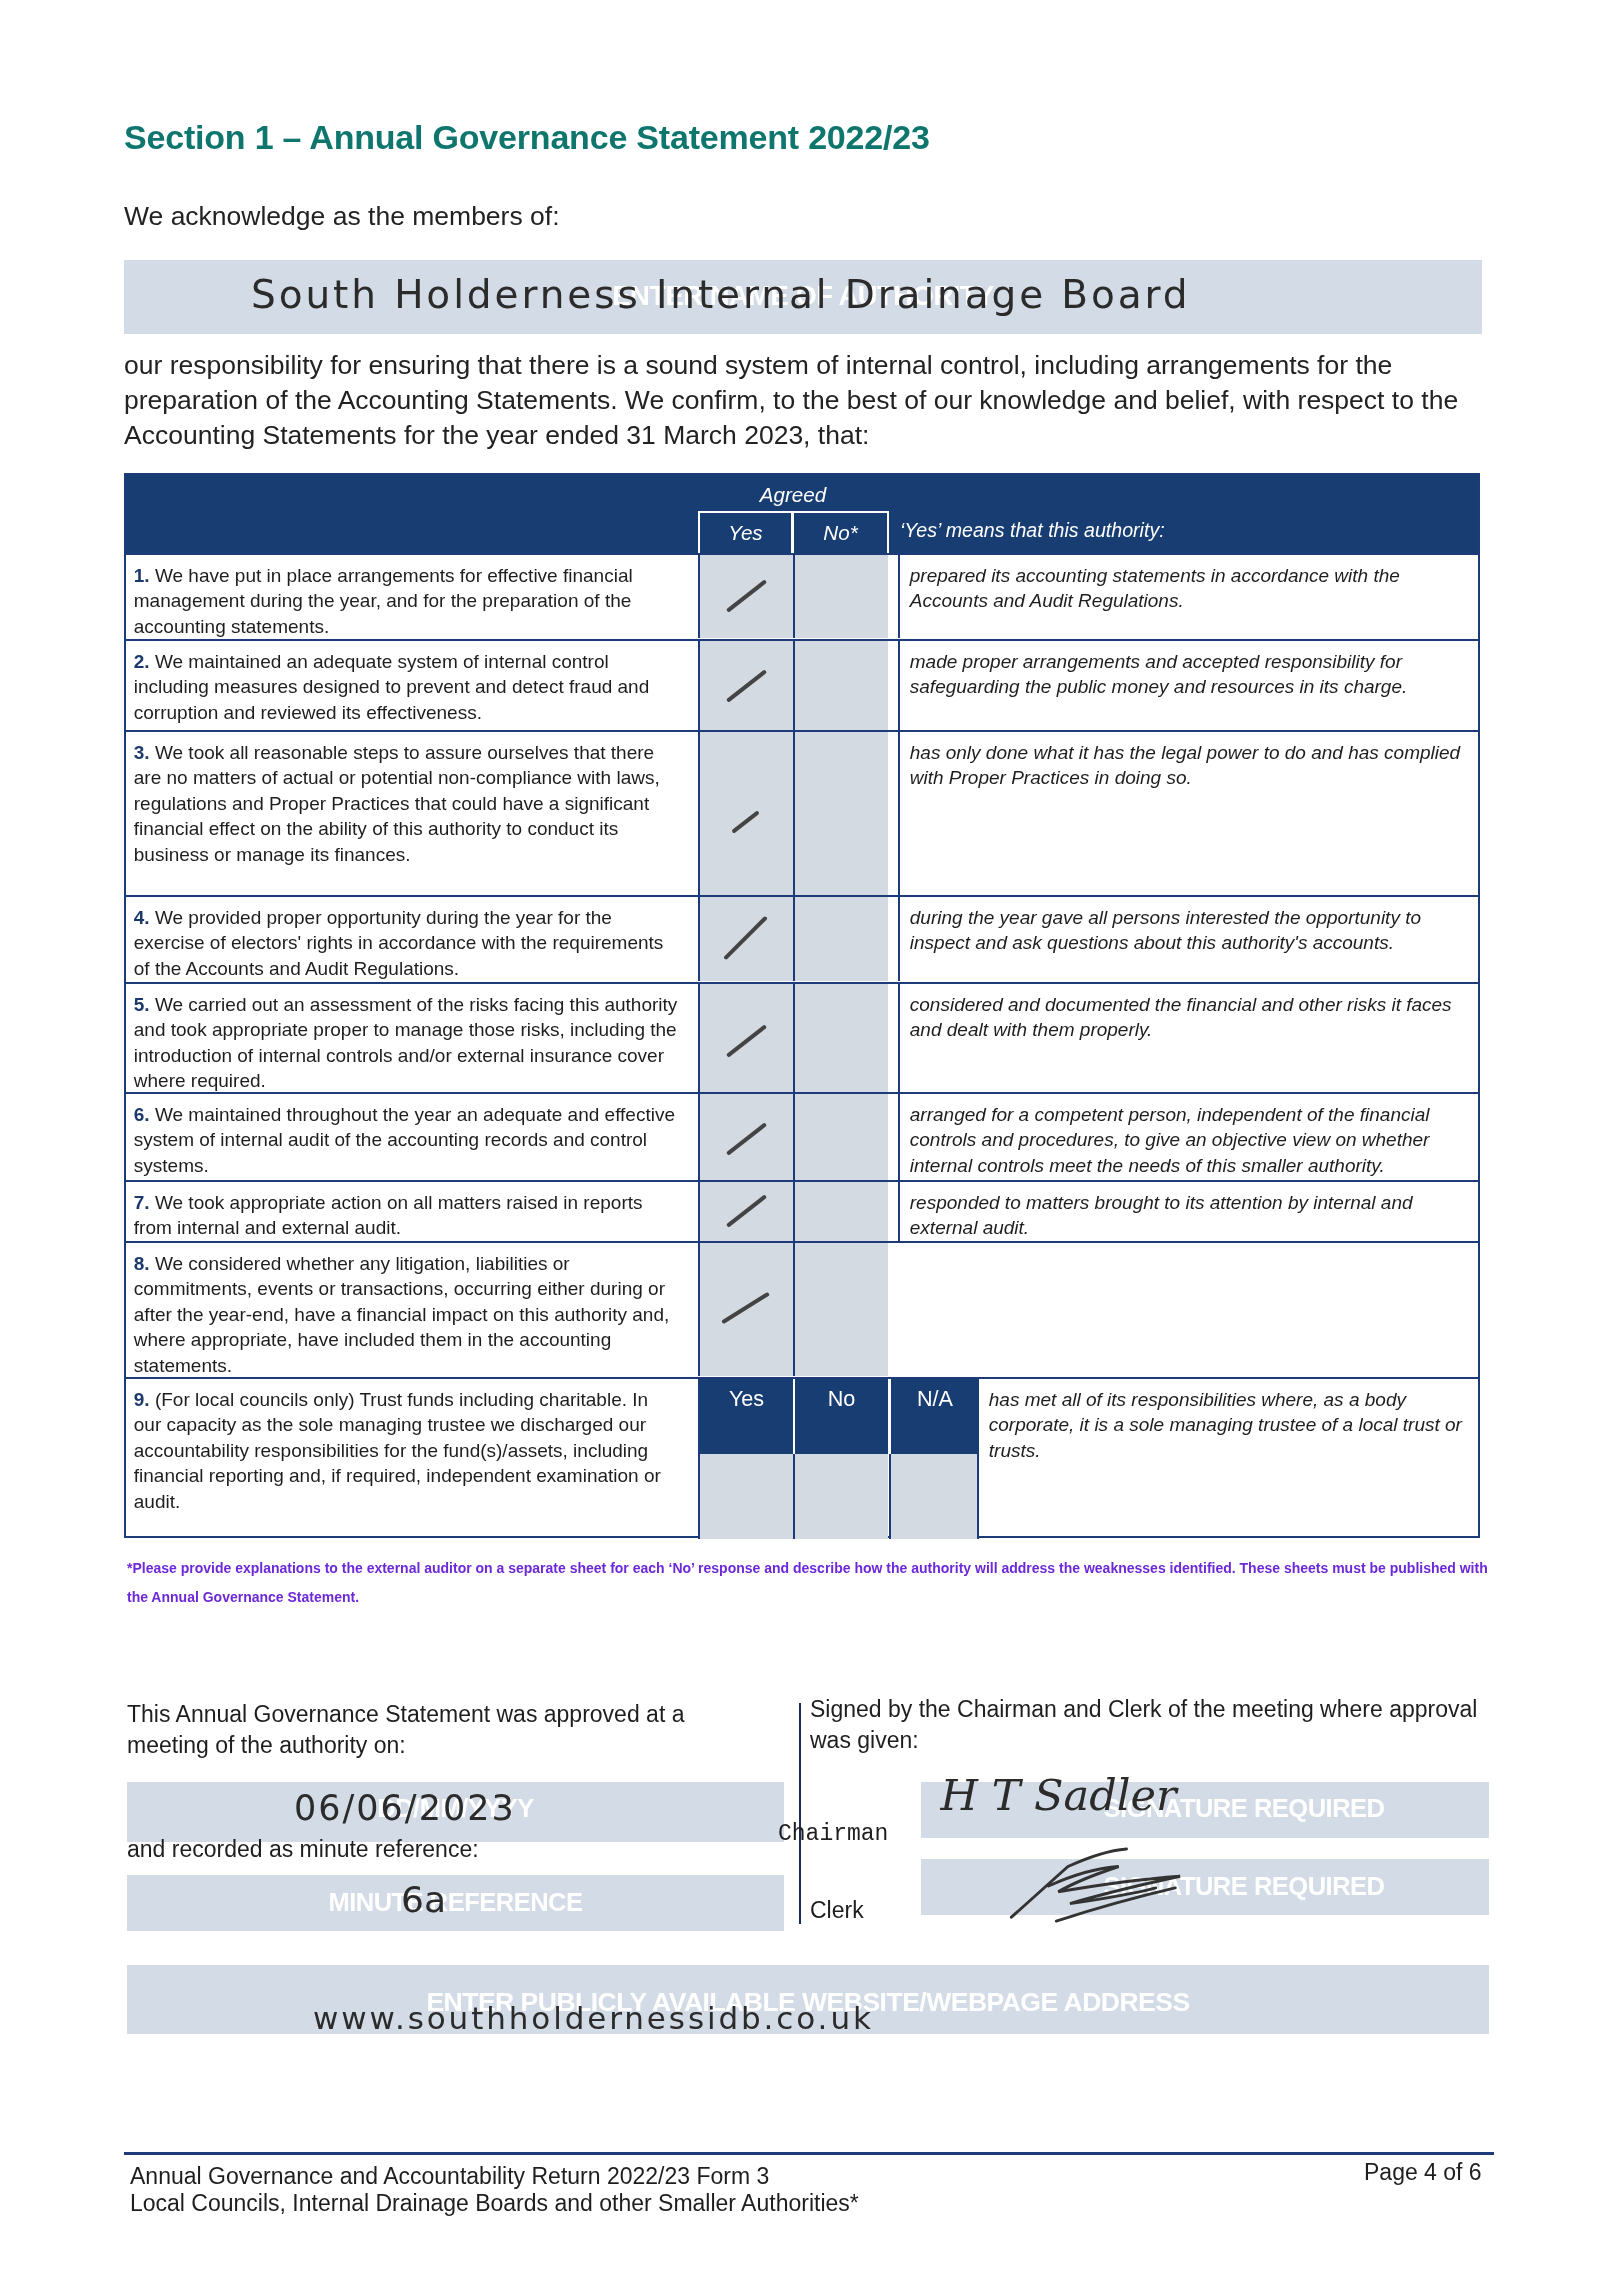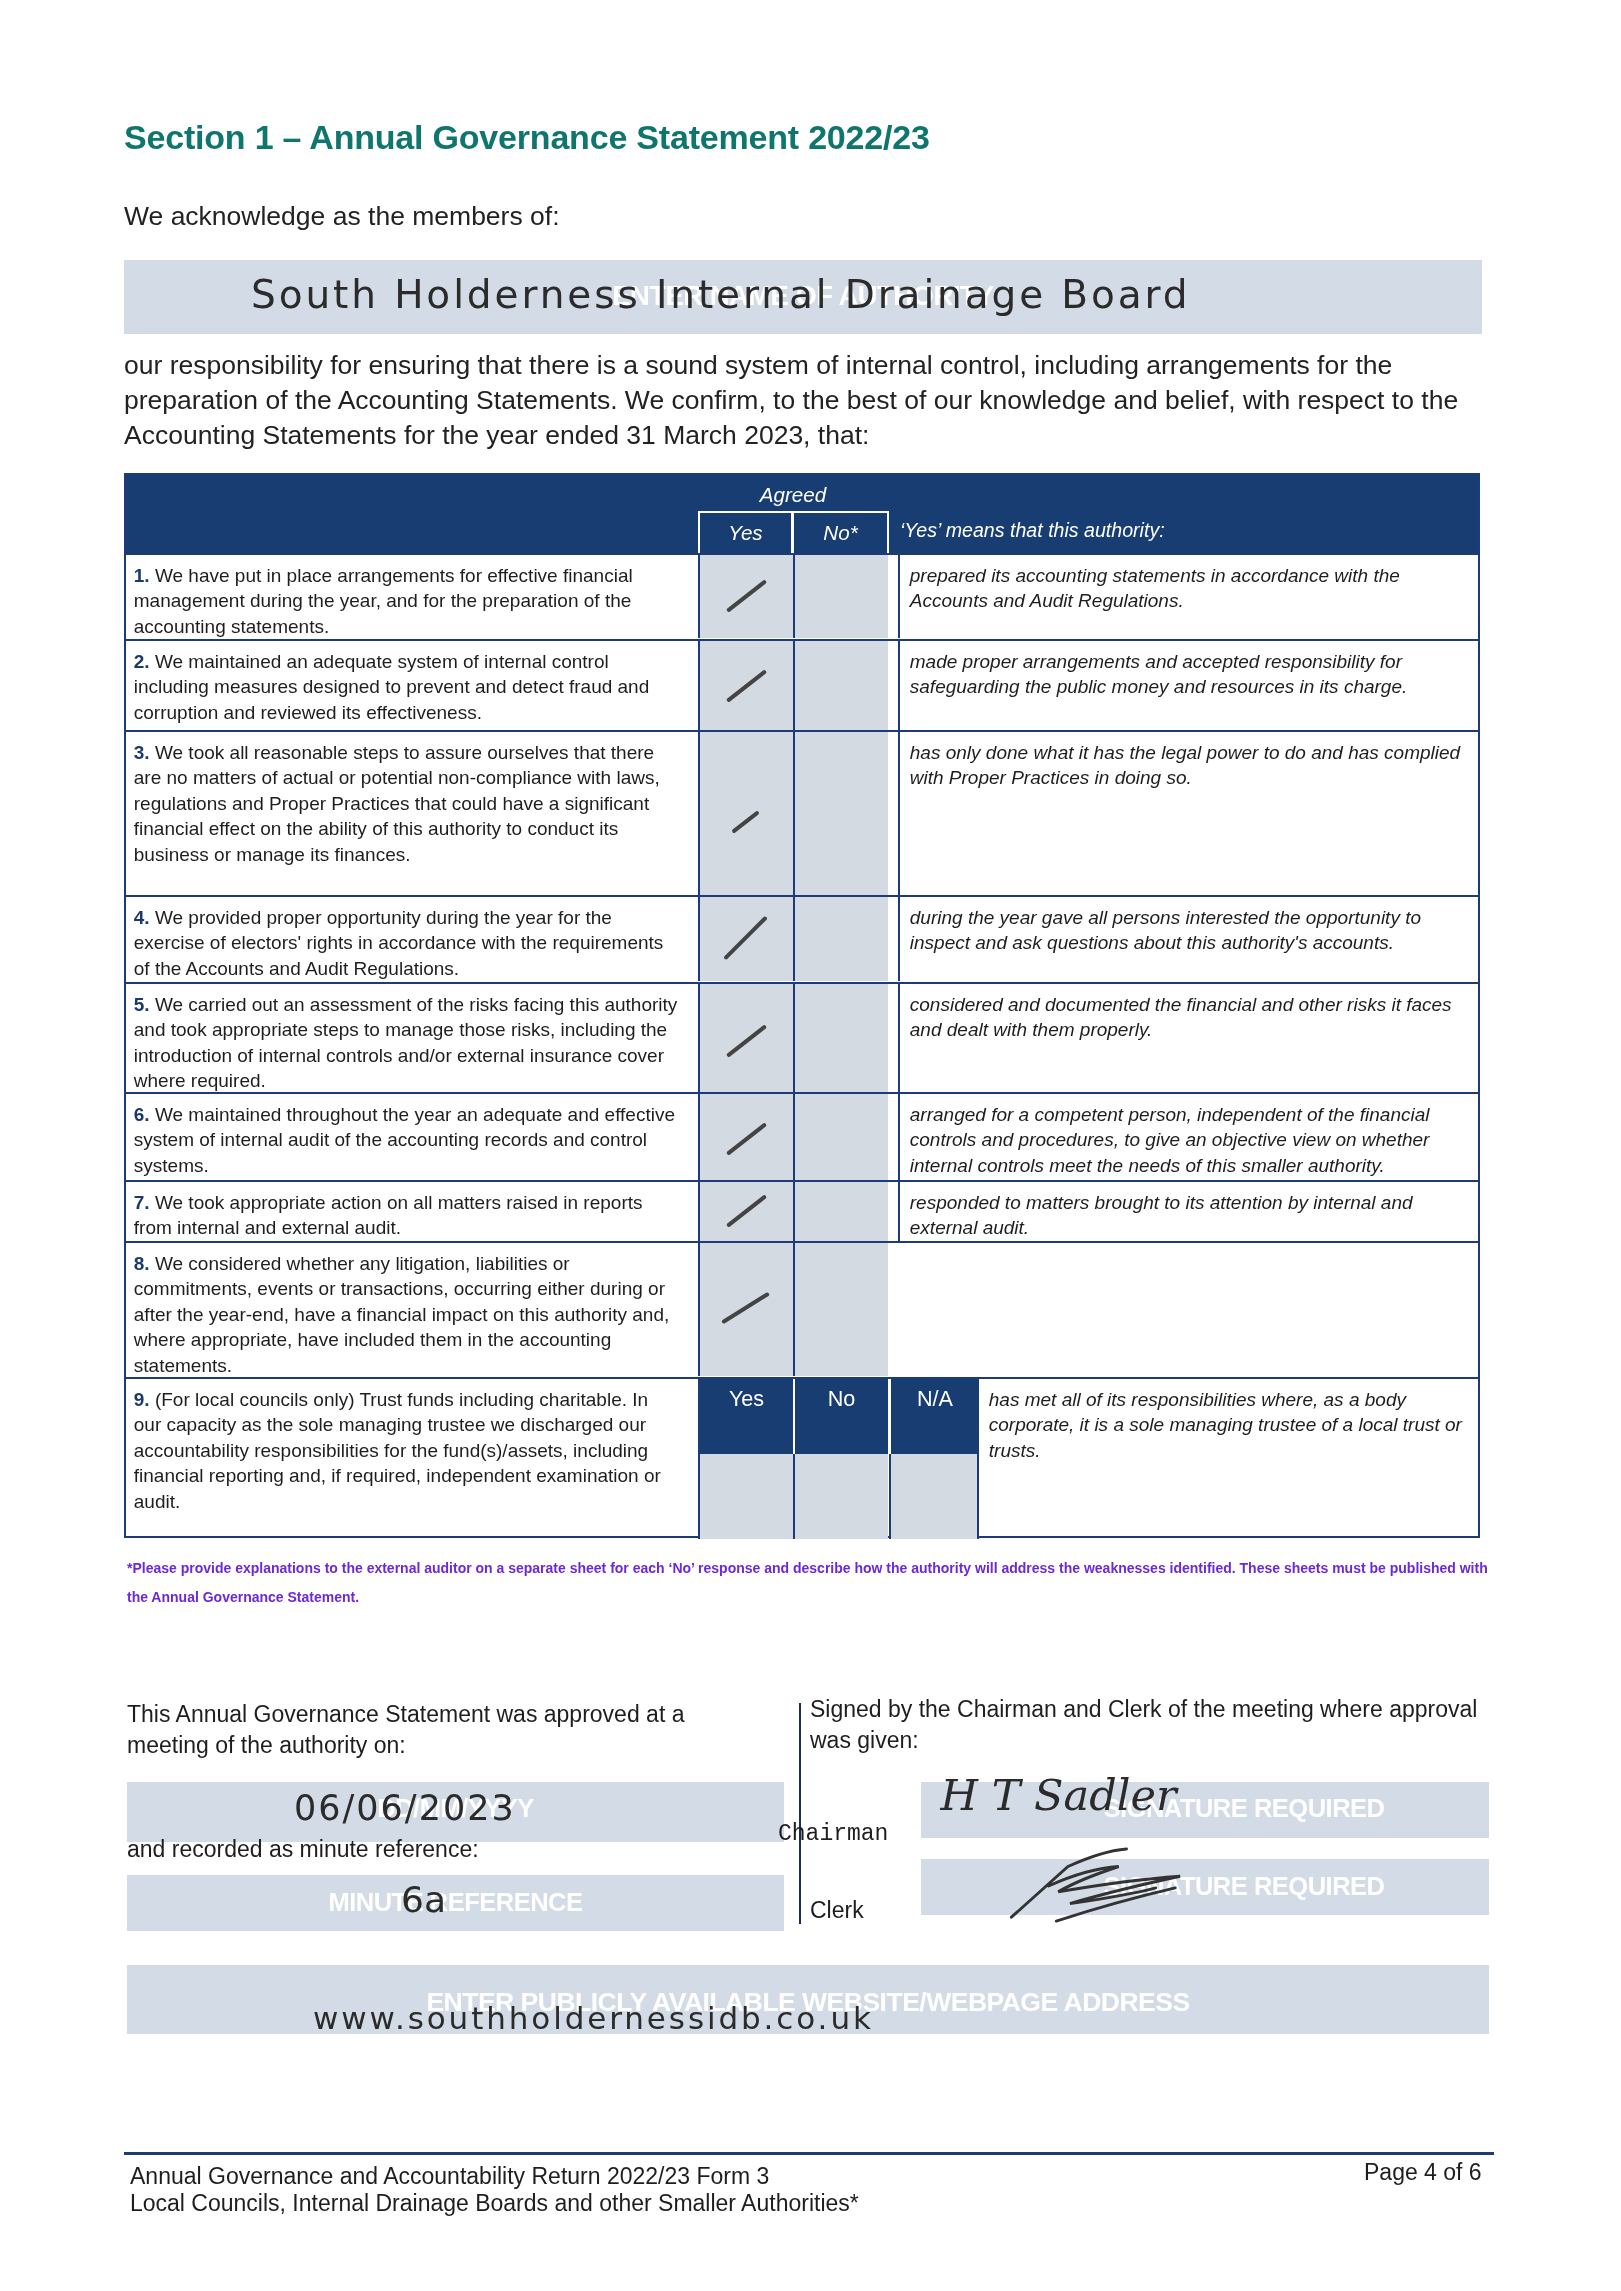--- a/index.html
+++ b/index.html
@@ -95,21 +95,21 @@
   <div class="row" style="top:420px; height:86px;">
     <div class="stmt"><span class="num">4.</span> <span class="txt">We provided proper opportunity during the year for the exercise of electors' rights in accordance with the requirements of the Accounts and Audit Regulations.</span></div>
     <div class="chk" style="left:572px; width:95px;">
         <div class="tick" style="top:39px; width:59px; left:15.7px; transform:rotate(-45deg);"></div>
       </div>
     <div class="chk" style="left:667px; width:95px;"></div>
     <div class="mean">during the year gave all persons interested the opportunity to inspect and ask questions about this authority's accounts.</div>
   </div>
 
   <div class="row" style="top:507px; height:110px;">
-    <div class="stmt"><span class="num">5.</span> <span class="txt">We carried out an assessment of the risks facing this authority and took appropriate steps to manage those risks, including the introduction of internal controls and/or external insurance cover where required.</span></div>
+    <div class="stmt"><span class="num">5.</span> <span class="txt">We carried out an assessment of the risks facing this authority and took appropriate proper to manage those risks, including the introduction of internal controls and/or external insurance cover where required.</span></div>
     <div class="chk" style="left:572px; width:95px;">
         <div class="tick" style="top:55px;"></div>
       </div>
     <div class="chk" style="left:667px; width:95px;"></div>
     <div class="mean">considered and documented the financial and other risks it faces and dealt with them properly.</div>
   </div>
 
   <div class="row" style="top:617px; height:88px;">
     <div class="stmt"><span class="num">6.</span> <span class="txt">We maintained throughout the year an adequate and effective system of internal audit of the accounting records and control systems.</span></div>
     <div class="chk" style="left:572px; width:95px;">

